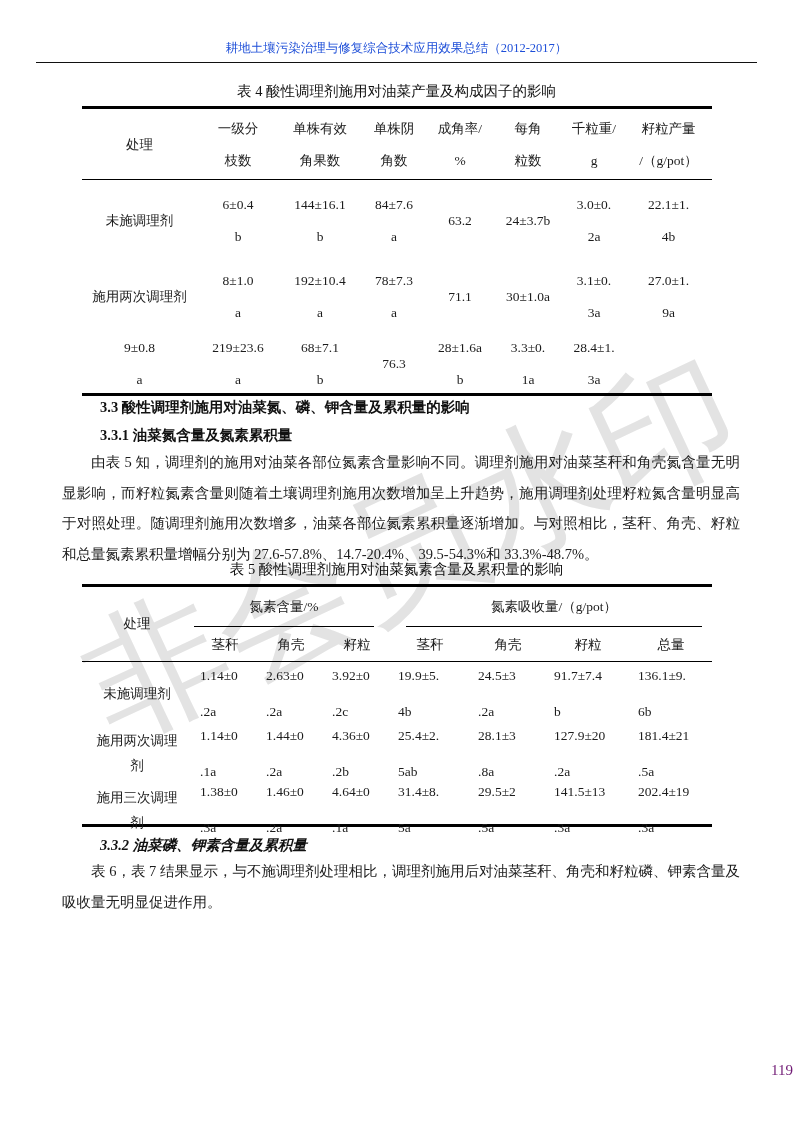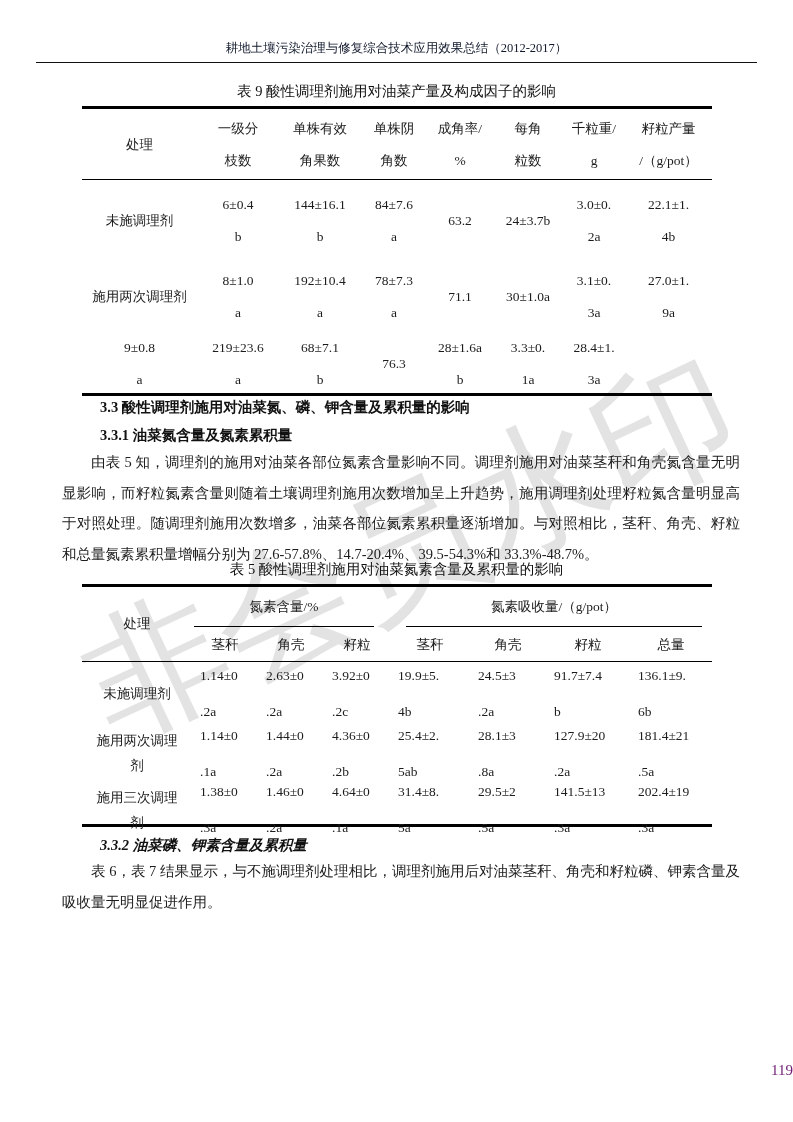--- a/index.html
+++ b/index.html
@@ -9,21 +9,21 @@
   }
   .wm{
     position:absolute;left:63px;top:468px;width:700px;height:170px;z-index:0;
     font-size:140px;line-height:160px;color:#e3e3e3;white-space:nowrap;
     transform:rotate(-25deg);transform-origin:center center;text-align:center;
     user-select:none;pointer-events:none;
   }
   .content{position:absolute;inset:0;z-index:1;}
   .hdr{
     position:absolute;top:40px;left:36px;width:721px;text-align:center;
-    font-size:12.5px;color:#0f172a;padding-bottom:5px;border-bottom:1.2px solid #111;
+    font-size:12.5px;color:#1d4ed8;padding-bottom:5px;border-bottom:1.2px solid #111;
   }
   .ttl{position:absolute;left:0;width:793px;text-align:center;font-size:14.5px;color:#111;}
   .t4ttl{top:82px;}
   .t5ttl{top:560px;}
   .tbl{position:absolute;left:82px;width:630px;border-top:3px solid #000;border-bottom:3px solid #000;box-sizing:border-box;font-size:13.5px;}
   .t4{top:106px;}
   .t5{top:584px;}
   .t4row{display:grid;grid-template-columns:115px 82px 82px 66px 66px 70px 62px 87px;}
   .t4head{height:70px;border-bottom:1.2px solid #000;}
   .t4r1{height:80px;}
@@ -57,21 +57,21 @@
 <body>
 
 <div class="page">
   <div class="wm">非会员水印</div>
   <div class="content">
 
     <div class="hdr">
       <span>耕地土壤污染治理与修复综合技术应用效果总结（2012-2017）</span>
     </div>
 
-    <div class="ttl t4ttl">表 9 酸性调理剂施用对油菜产量及构成因子的影响</div>
+    <div class="ttl t4ttl">表 4 酸性调理剂施用对油菜产量及构成因子的影响</div>
 
     <div class="tbl t4">
       <div class="t4row t4head">
         <div class="cell">
             <span>处理</span>
           </div>
         <div class="cell">
             <span>一级分</span>
             <span>枝数</span>
           </div>

